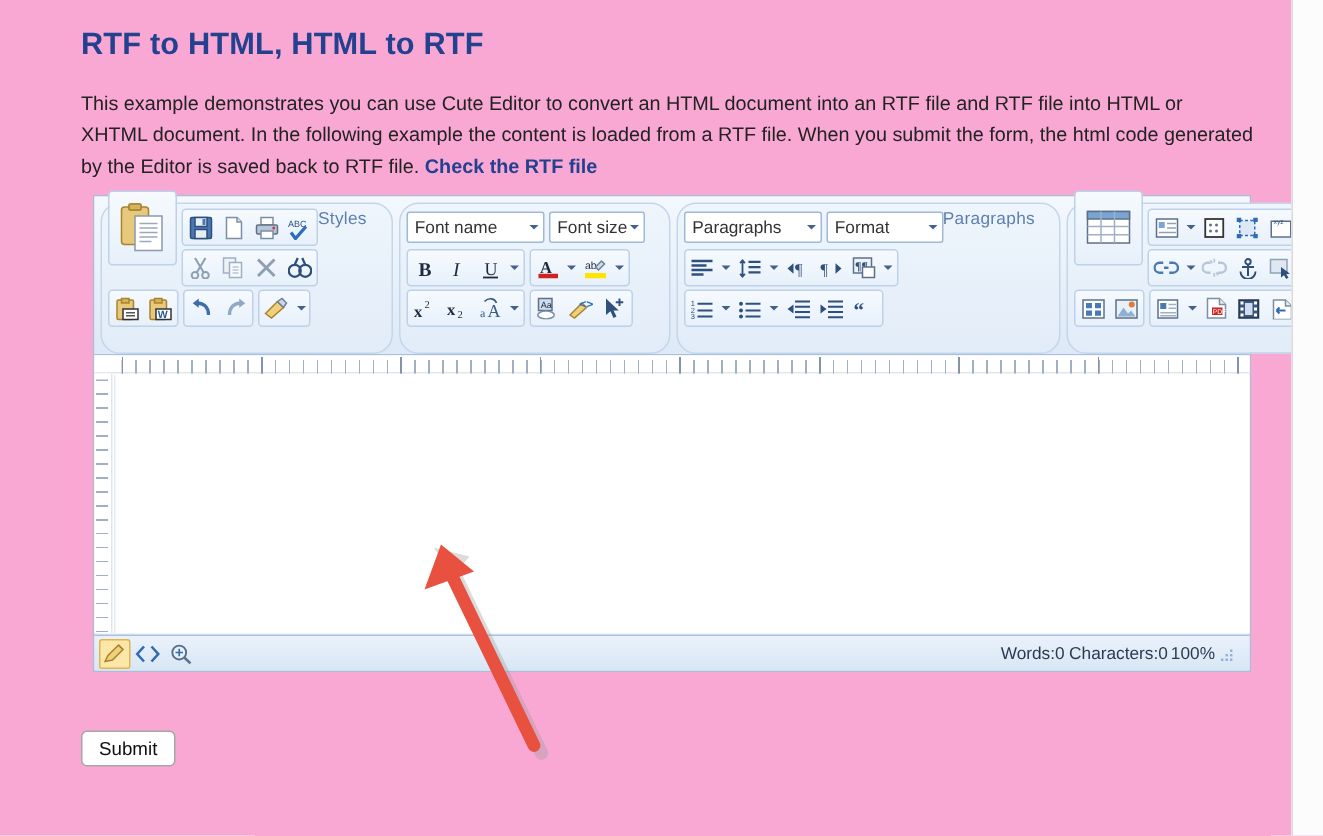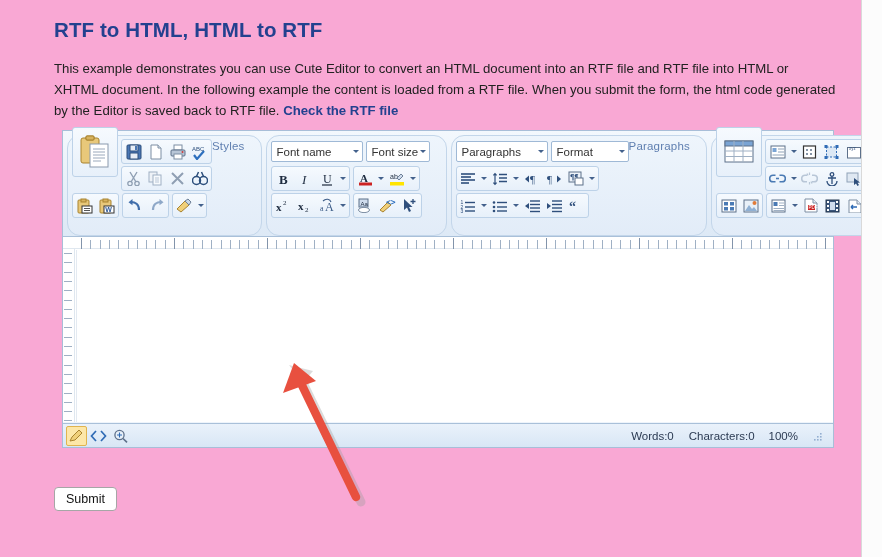--- a/index.html
+++ b/index.html
@@ -128,21 +128,21 @@
     border-top:1px solid #a9c0d9;
     display:flex; align-items:center; padding:0 2px;
   }
   .mode-btns { display:flex; gap:1px; margin-left:1px; }
   .mode-btn {
     width:21px; height:20px; display:flex; align-items:center; justify-content:center;
     border:1px solid transparent; border-radius:2px; cursor:pointer;
   }
   .mode-btn.active { background:#fde7a8; border-color:#e0b44f; }
   #status-right {
-    margin-left:auto; display:flex; align-items:flex-end; gap:14px;
+    margin-left:auto; display:flex; align-items:flex-end; gap:2px;
     font-size:11.5px; color:#2b3a52; padding-right:6px;
   }
   #grip { width:11px; height:11px; margin-right:2px; opacity:.75; }
 
   
   #submit-btn {
     position:absolute; left:54px; top:487px;
     font-family:Liberation Sans, sans-serif; font-size:12.5px;
     padding:4px 11px; background:#fff;
     border:1px solid #a6a6a6; border-radius:4px; color:#111; cursor:pointer;

